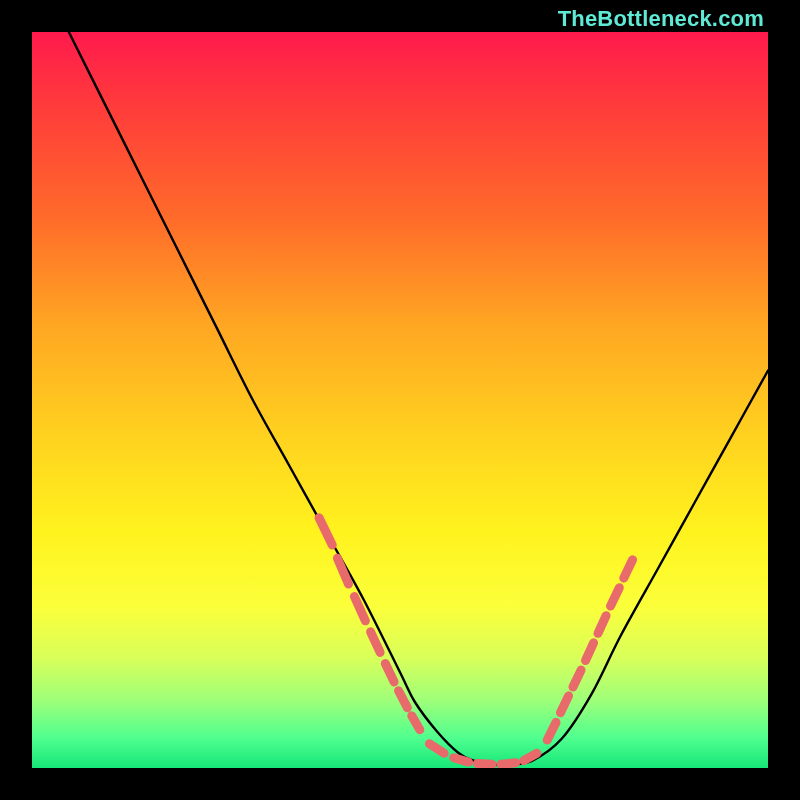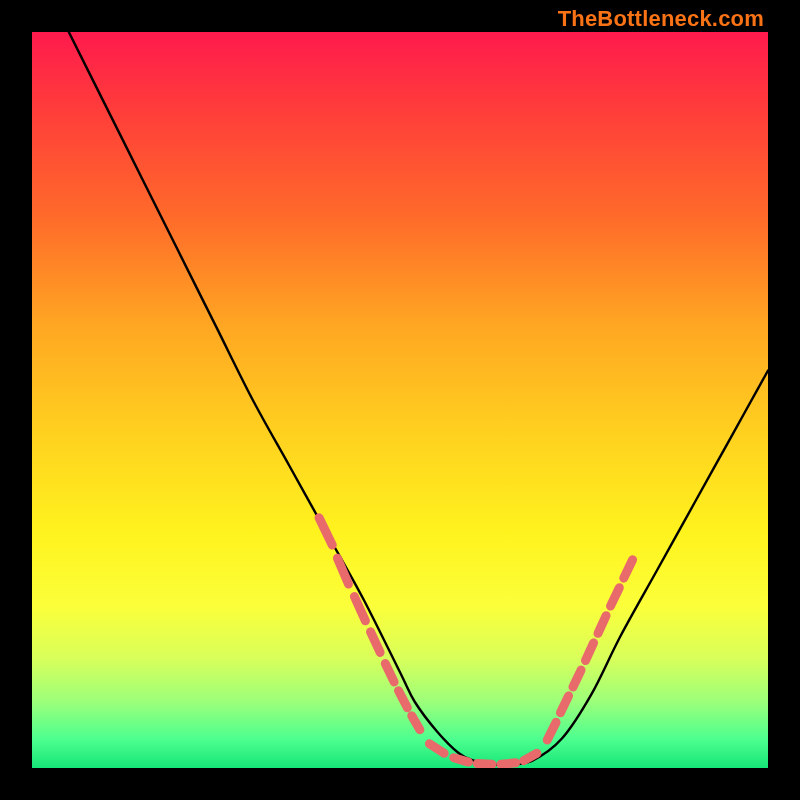--- a/index.html
+++ b/index.html
@@ -39,21 +39,21 @@
       #16e678 100%
     );
   }
   .watermark {
     position: absolute;
     top: 6px;
     right: 36px;
     font-family: Arial, Helvetica, sans-serif;
     font-size: 22px;
     font-weight: 600;
-    color: #f97316;
+    color: #5eead4;
     letter-spacing: 0.2px;
   }
   svg {
     position: absolute;
     left: 0;
     top: 0;
   }
 </style>
 </head>
 <body>

